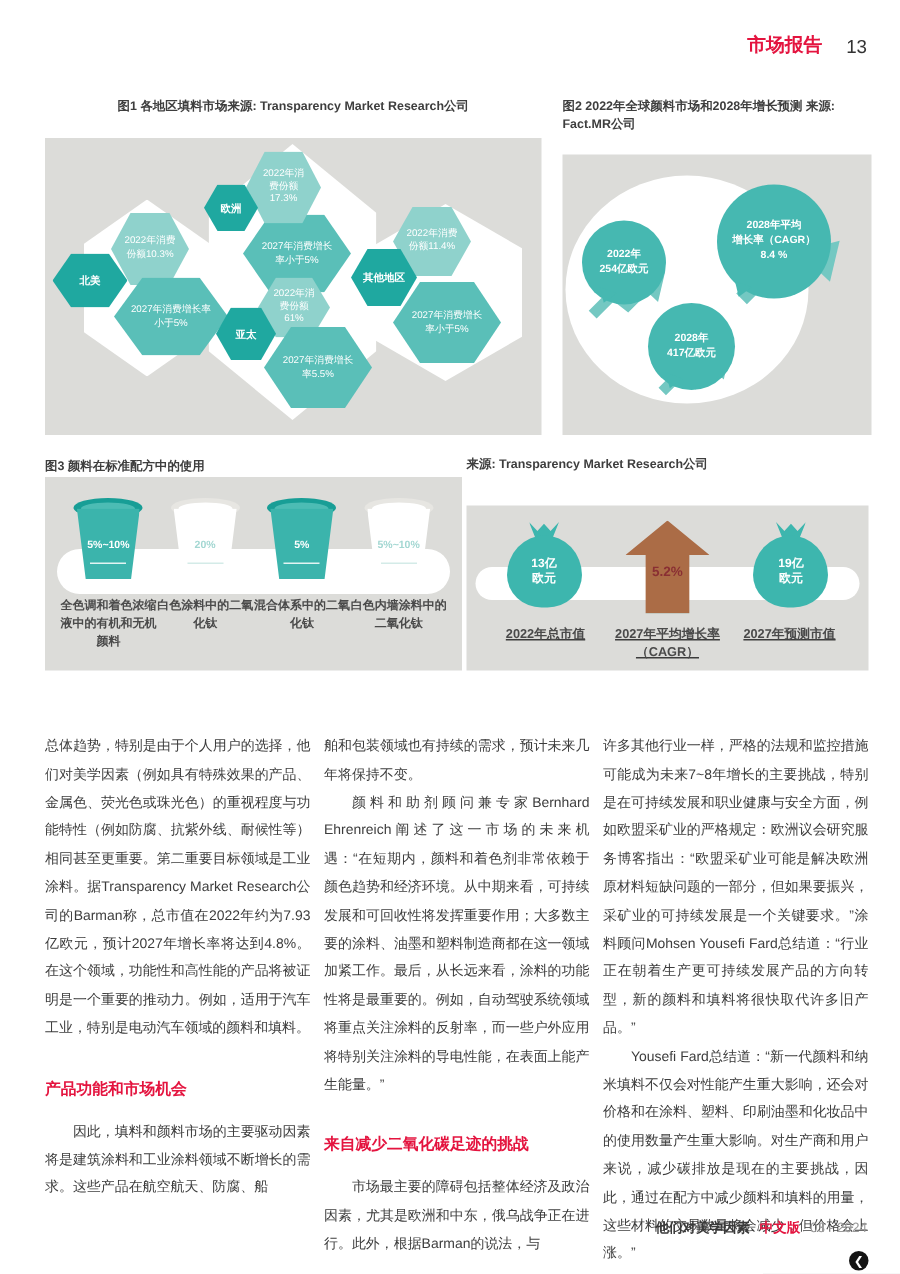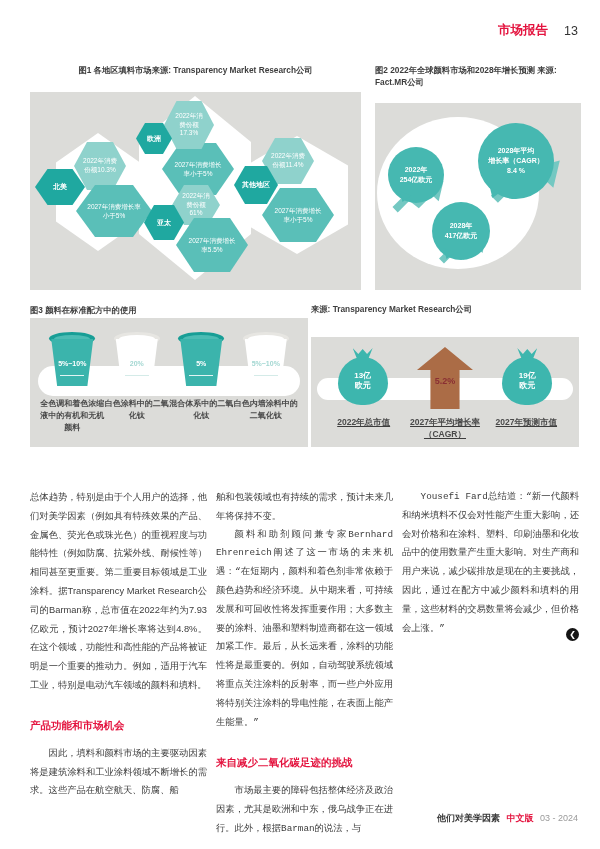--- a/index.html
+++ b/index.html
@@ -72,21 +72,21 @@
             clip-path:polygon(50% 0,100% 37%,76% 37%,76% 100%,24% 100%,24% 37%,0 37%);
             filter:drop-shadow(2.5px 1.5px 0 #58bdb5);}
   .arrow-val{position:absolute;top:46%;left:0;right:0;text-align:center;
              color:#8a2f33;font-weight:700;font-size:9px;}
   .fig4-labels{display:flex;justify-content:space-around;margin-top:8px;}
   .fig4-labels .lbl{width:86px;text-align:center;font-size:8.5px;font-weight:700;color:#4a4a4a;line-height:11.5px;}
 
   
   .col{position:absolute;top:452px;width:177px;margin-top:36px;}
   .body-p{margin:0;font-size:9.3px;line-height:18.8px;text-align:justify;color:#3c3c3c;}
-  .indent{text-indent:2em;font-family:Liberation Mono, monospace;}
+  .indent{text-indent:2em;}
   .sec-h{margin:24px 0 12px;font-size:10.5px;color:#e4143f;font-weight:700;}
   .endrow{text-align:right;margin-top:-15px;}
   .end-mark{display:inline-block;width:13px;height:13px;border-radius:50%;background:#141414;
             color:#fff;font-size:8px;line-height:13px;text-align:center;}
 </style>
 </head>
 <body>
 
 <div class="page">
 
@@ -248,20 +248,21 @@
   </div>
 
   <div class="col" style="left:216px;">
     <p class="body-p">舶和包装领域也有持续的需求，预计未来几年将保持不变。</p>
     <p class="body-p indent">颜料和助剂顾问兼专家Bernhard Ehrenreich阐述了这一市场的未来机遇：“在短期内，颜料和着色剂非常依赖于颜色趋势和经济环境。从中期来看，可持续发展和可回收性将发挥重要作用；大多数主要的涂料、油墨和塑料制造商都在这一领域加紧工作。最后，从长远来看，涂料的功能性将是最重要的。例如，自动驾驶系统领域将重点关注涂料的反射率，而一些户外应用将特别关注涂料的导电性能，在表面上能产生能量。”</p>
     <h3 class="sec-h">来自减少二氧化碳足迹的挑战</h3>
     <p class="body-p indent">市场最主要的障碍包括整体经济及政治因素，尤其是欧洲和中东，俄乌战争正在进行。此外，根据Barman的说法，与</p>
   </div>
 
   <div class="col" style="left:402px;">
+    <p class="body-p">许多其他行业一样，严格的法规和监控措施可能成为未来7~8年增长的主要挑战，特别是在可持续发展和职业健康与安全方面，例如欧盟采矿业的严格规定：欧洲议会研究服务博客指出：“欧盟采矿业可能是解决欧洲原材料短缺问题的一部分，但如果要振兴，采矿业的可持续发展是一个关键要求。”涂料顾问Mohsen Yousefi Fard总结道：“行业正在朝着生产更可持续发展产品的方向转型，新的颜料和填料将很快取代许多旧产品。”</p>
     <p class="body-p indent">Yousefi Fard总结道：“新一代颜料和纳米填料不仅会对性能产生重大影响，还会对价格和在涂料、塑料、印刷油墨和化妆品中的使用数量产生重大影响。对生产商和用户来说，减少碳排放是现在的主要挑战，因此，通过在配方中减少颜料和填料的用量，这些材料的交易数量将会减少，但价格会上涨。”</p>
     <div class="endrow">
       <span class="end-mark">❮</span>
     </div>
   </div>
 
   <div class="footer">
     <span class="mag">他们对美学因素</span>
     <span class="ed">中文版</span>
     <span class="issue">03 - 2024</span>

